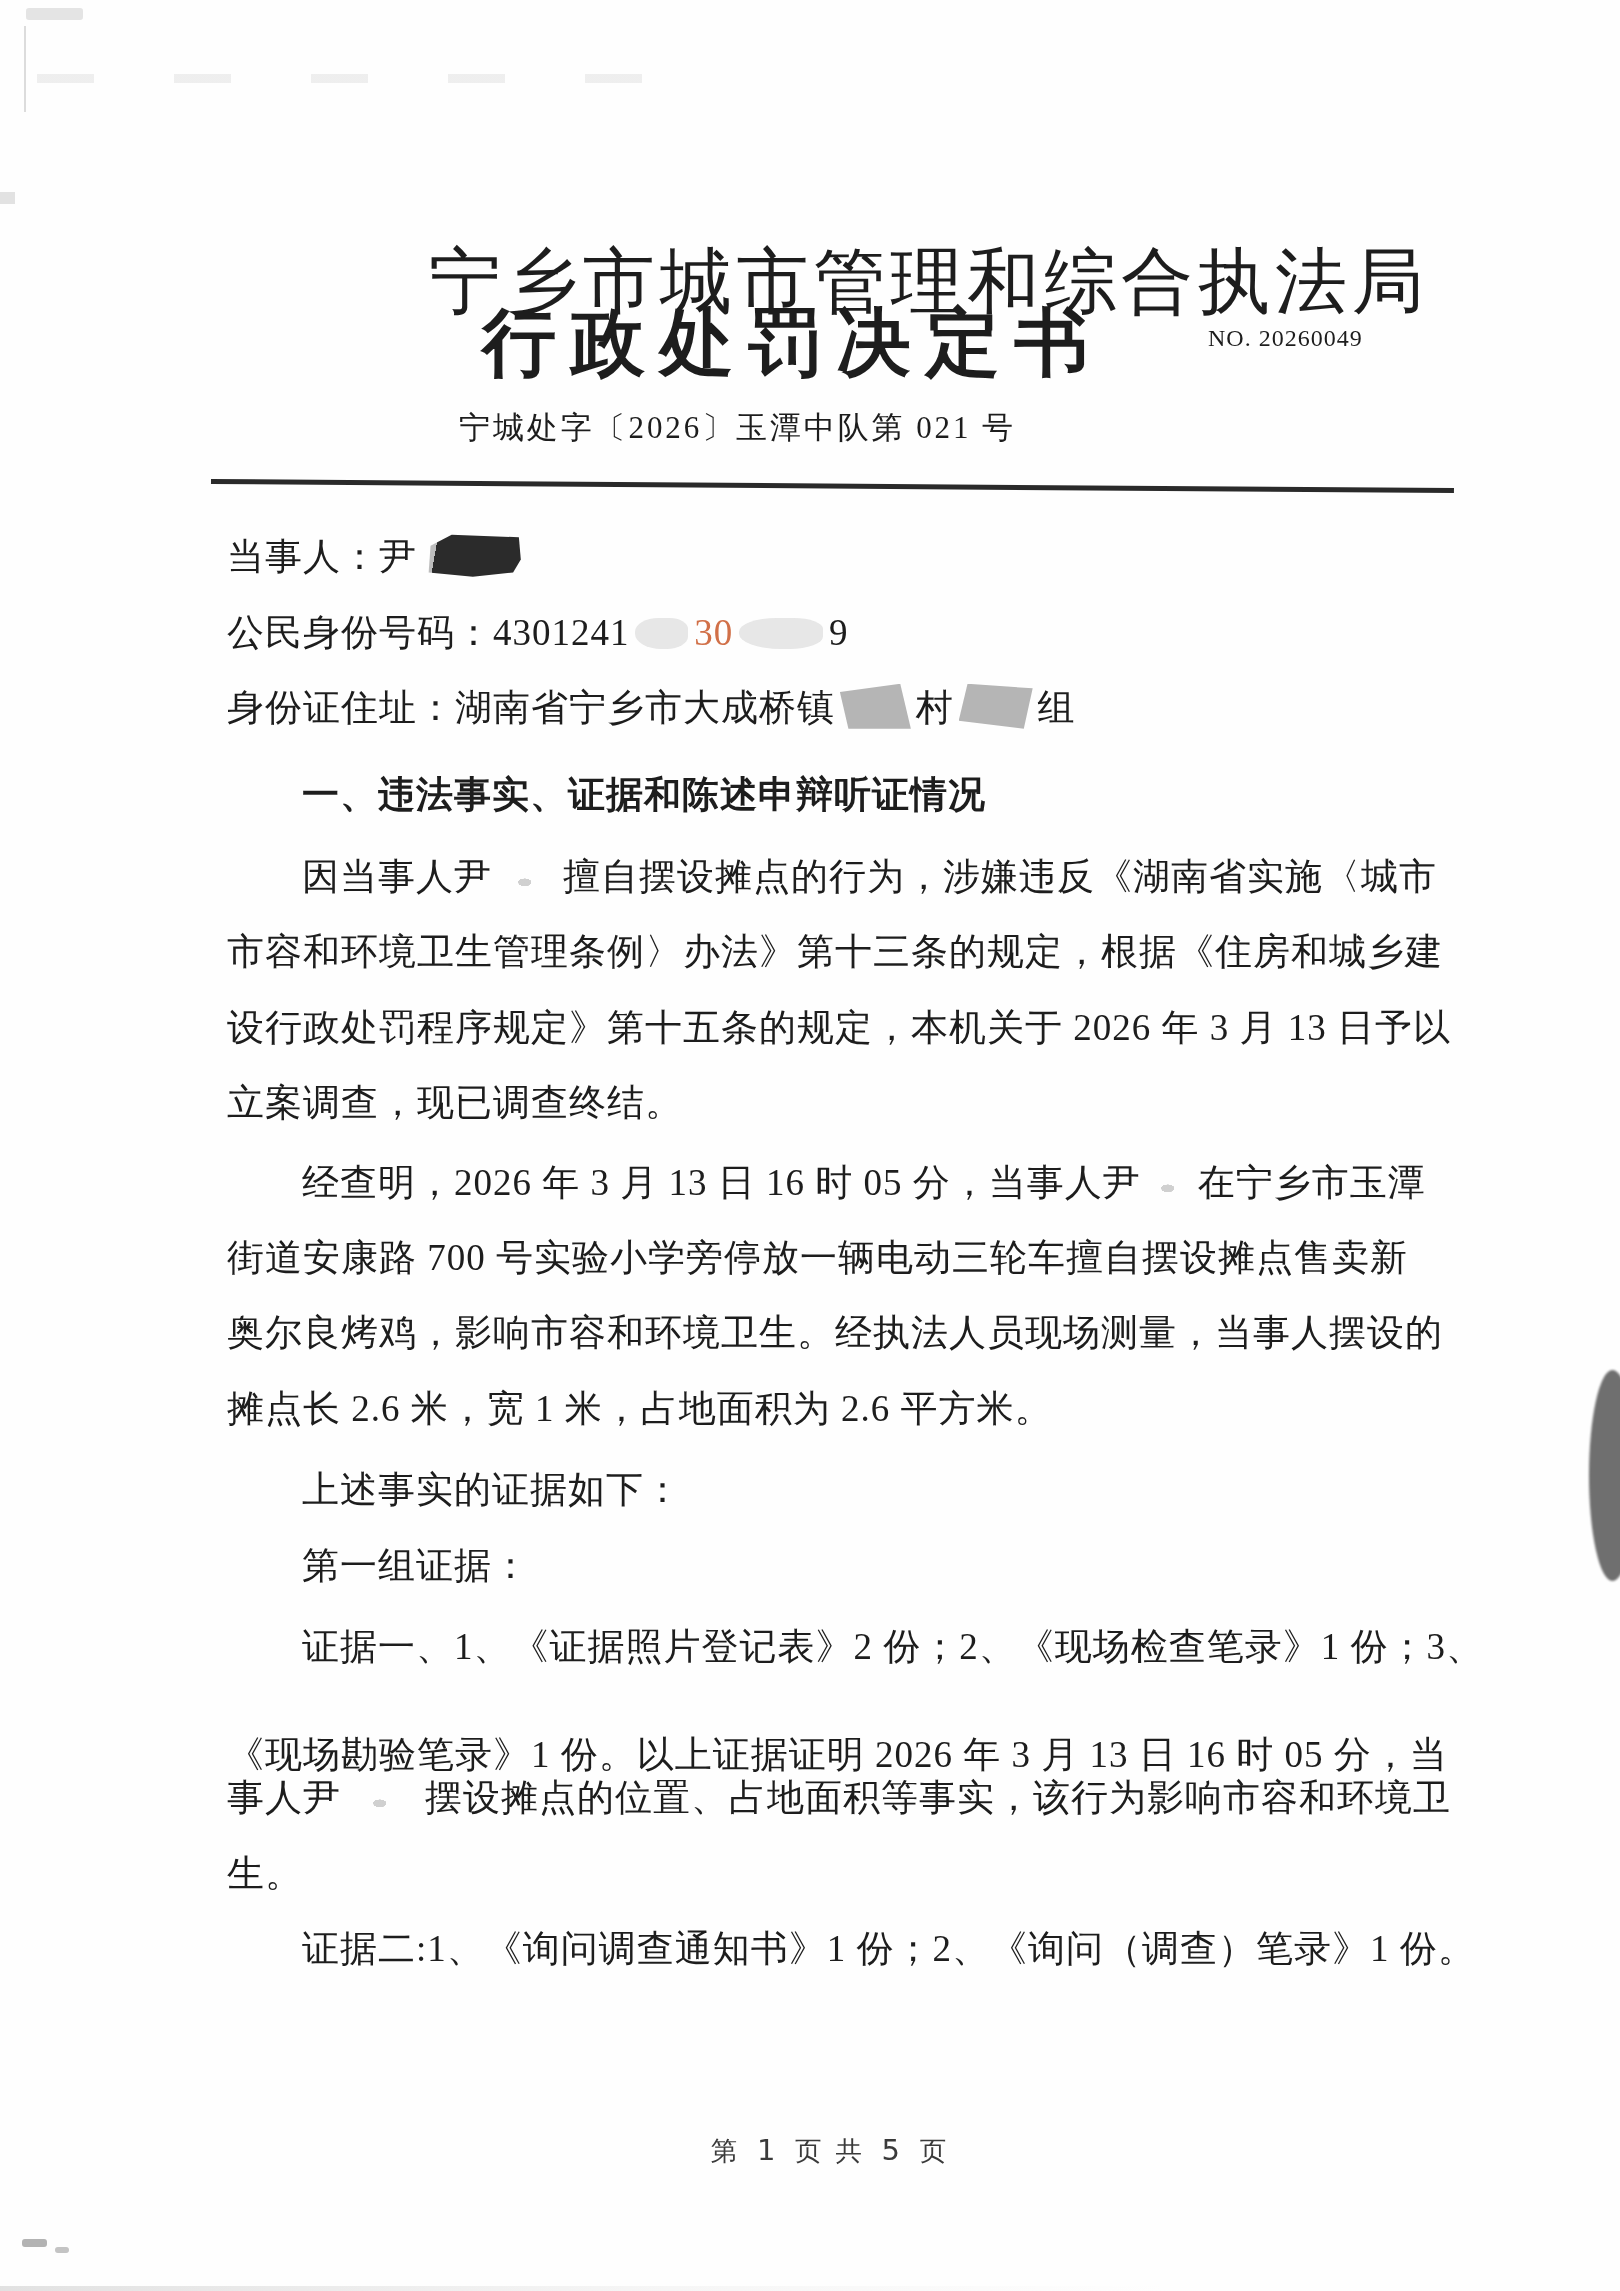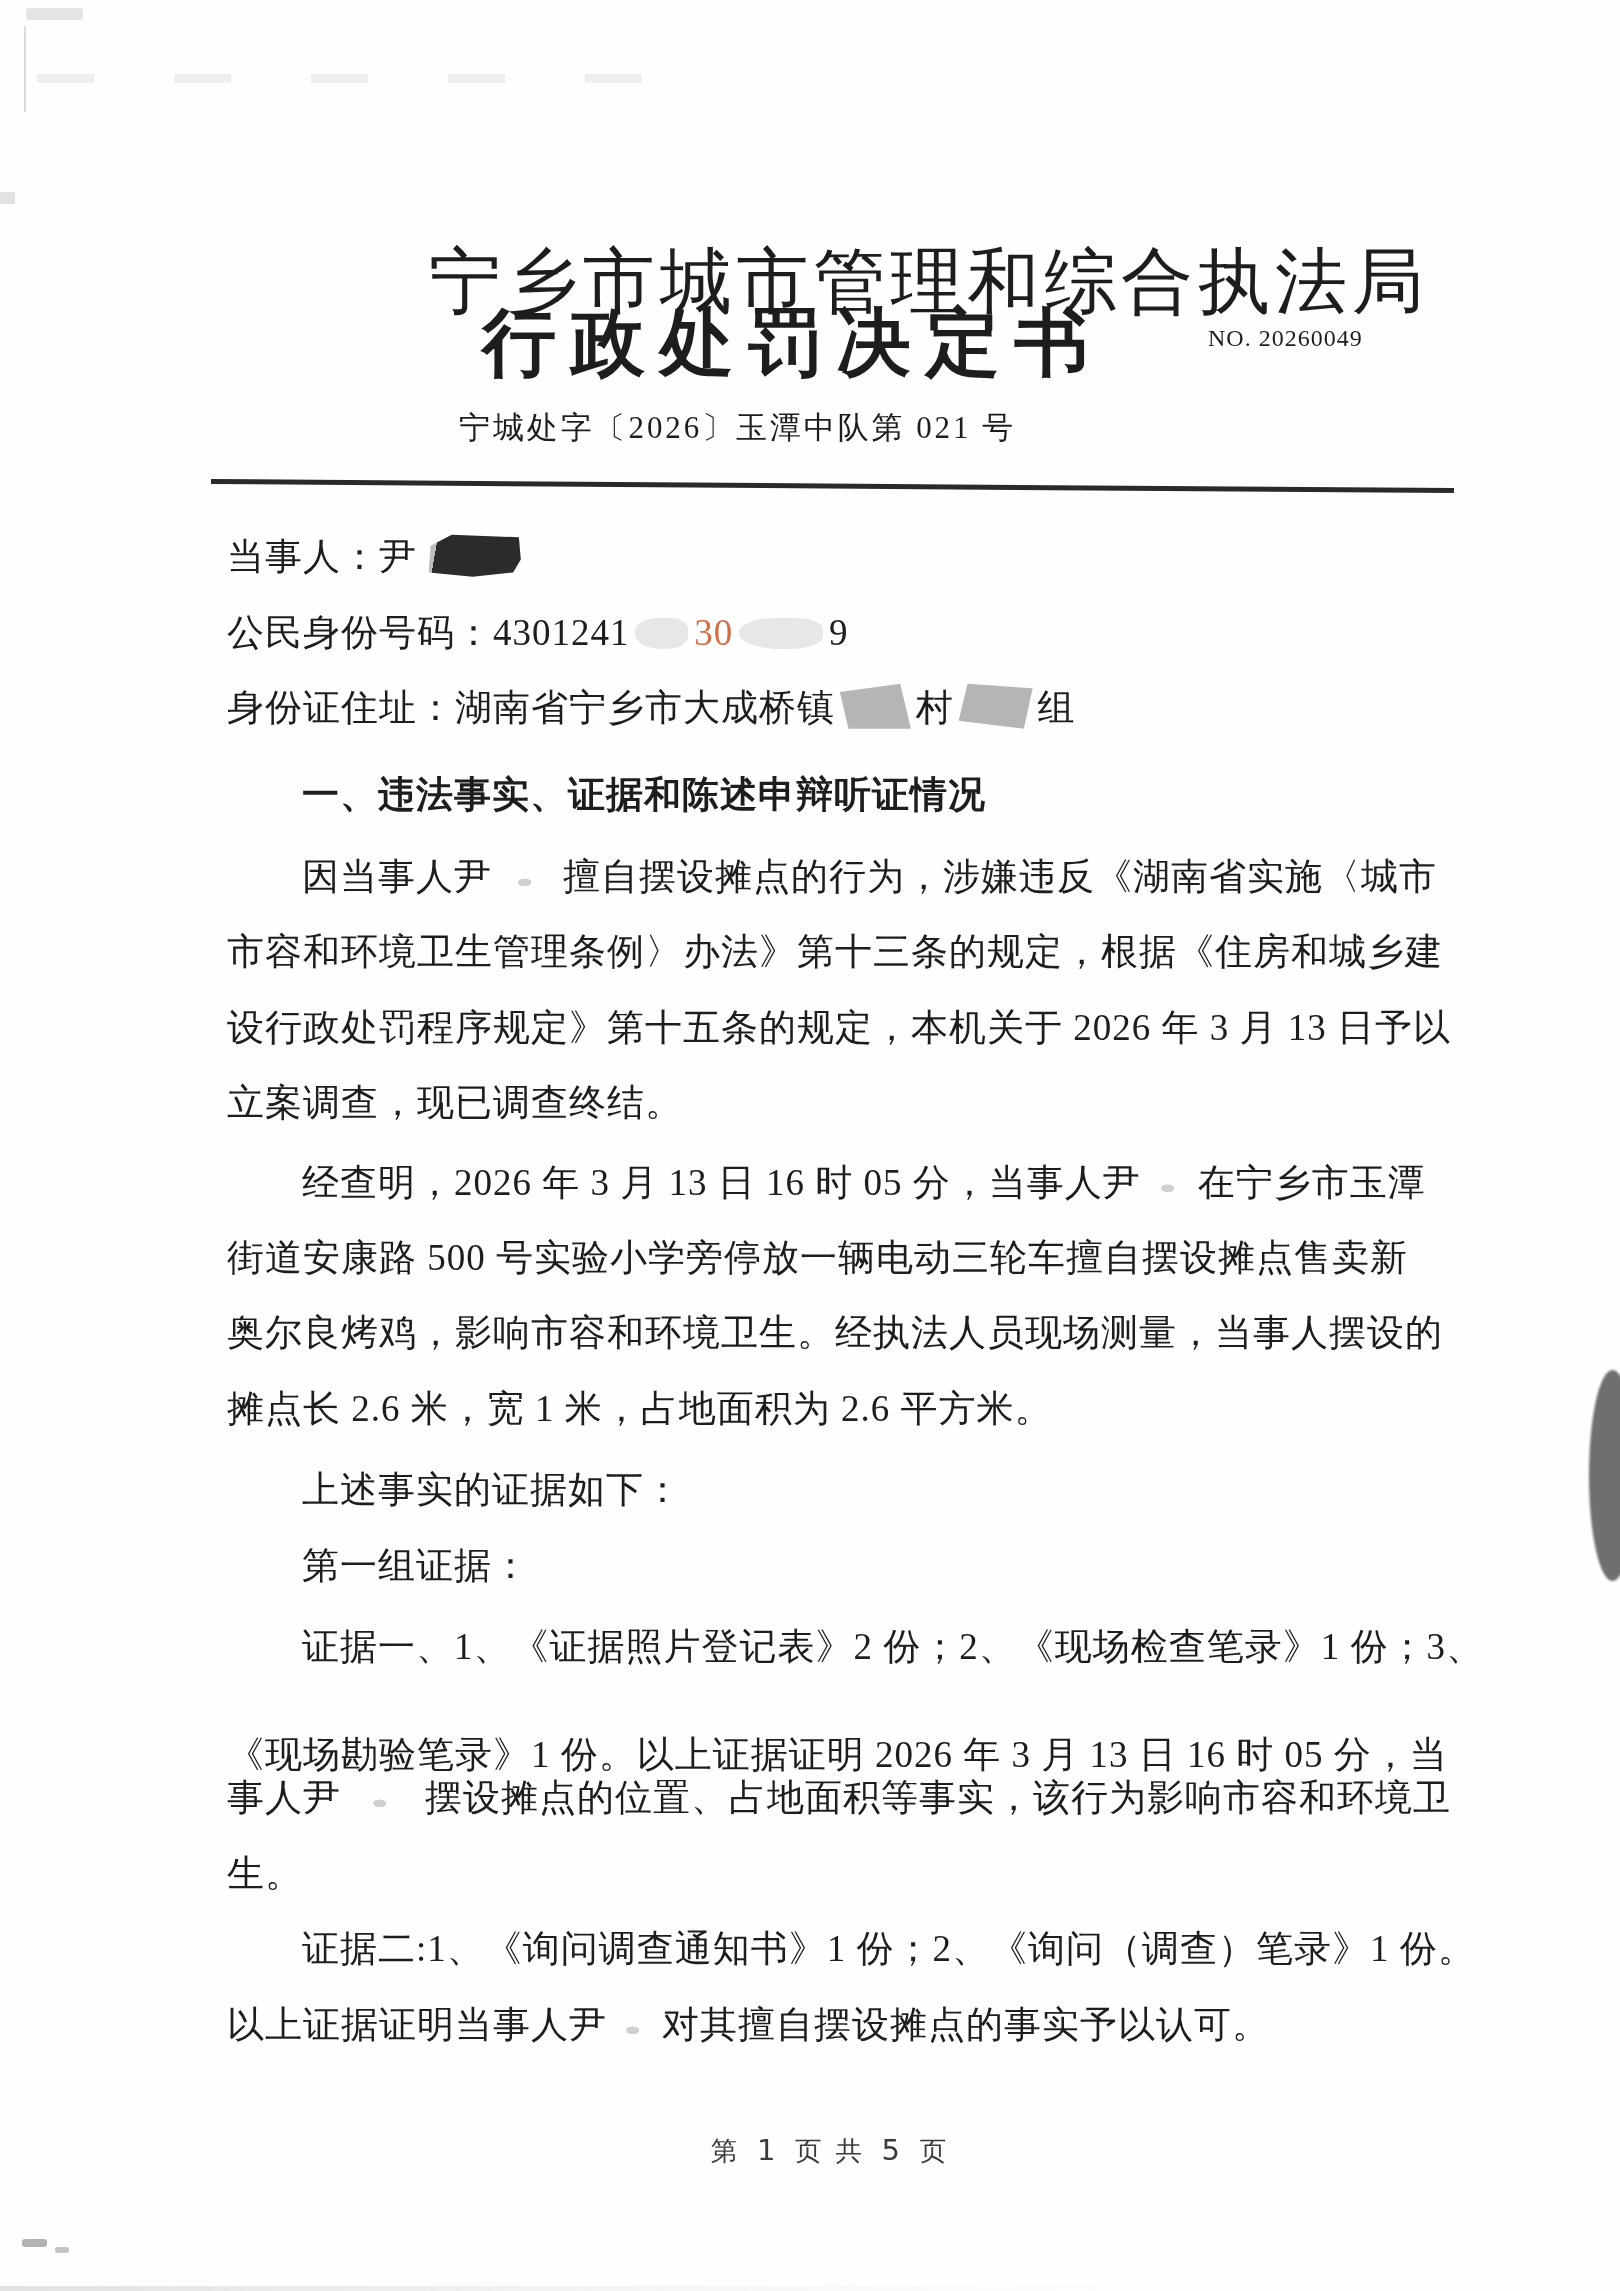--- a/index.html
+++ b/index.html
@@ -91,37 +91,34 @@
   <div class="line indent" style="top:852px;">
     <span>因当事人尹</span><span class="gap" style="width:71px;"></span><span>擅自摆设摊点的行为，涉嫌违反《湖南省实施〈城市</span>
   </div>
   <div class="line" style="top:927px;">市容和环境卫生管理条例〉办法》第十三条的规定，根据《住房和城乡建</div>
   <div class="line" style="top:1003px;">设行政处罚程序规定》第十五条的规定，本机关于 2026 年 3 月 13 日予以</div>
   <div class="line" style="top:1078px;">立案调查，现已调查终结。</div>
 
   <div class="line indent" style="top:1158px;">
     <span>经查明，2026 年 3 月 13 日 16 时 05 分，当事人尹</span><span class="gap" style="width:57px;"></span><span>在宁乡市玉潭</span>
   </div>
-  <div class="line" style="top:1233px;">街道安康路 500 号实验小学旁停放一辆电动三轮车擅自摆设摊点售卖新</div>
+  <div class="line" style="top:1233px;">街道安康路 700 号实验小学旁停放一辆电动三轮车擅自摆设摊点售卖新</div>
   <div class="line" style="top:1308px;">奥尔良烤鸡，影响市容和环境卫生。经执法人员现场测量，当事人摆设的</div>
   <div class="line" style="top:1384px;">摊点长 2.6 米，宽 1 米，占地面积为 2.6 平方米。</div>
 
   <div class="line indent" style="top:1465px;">上述事实的证据如下：</div>
   <div class="line indent" style="top:1541px;">第一组证据：</div>
 
   <div class="line indent" style="top:1622px;">证据一、1、《证据照片登记表》2 份；2、《现场检查笔录》1 份；3、</div>
   <div class="line" style="top:1698px;margin-top:32px;">《现场勘验笔录》1 份。以上证据证明 2026 年 3 月 13 日 16 时 05 分，当</div>
   <div class="line" style="top:1773px;">
     <span>事人尹</span><span class="gap" style="width:84px;"></span><span>摆设摊点的位置、占地面积等事实，该行为影响市容和环境卫</span>
   </div>
   <div class="line" style="top:1849px;">生。</div>
 
   <div class="line indent" style="top:1924px;">证据二:1、《询问调查通知书》1 份；2、《询问（调查）笔录》1 份。</div>
-  <div class="line" style="top:2000px;">
-    <span>以上证据证明当事人尹</span><span class="gap" style="width:55px;"></span><span>对其擅自摆设摊点的事实予以认可。</span>
-  </div>
 
   <div class="footer">
     <span class="w">第</span><span class="digit">1</span><span class="w">页</span><span class="w">共</span><span class="digit">5</span><span class="w">页</span>
   </div>
 
 </div>
 
 
 </body></html>

